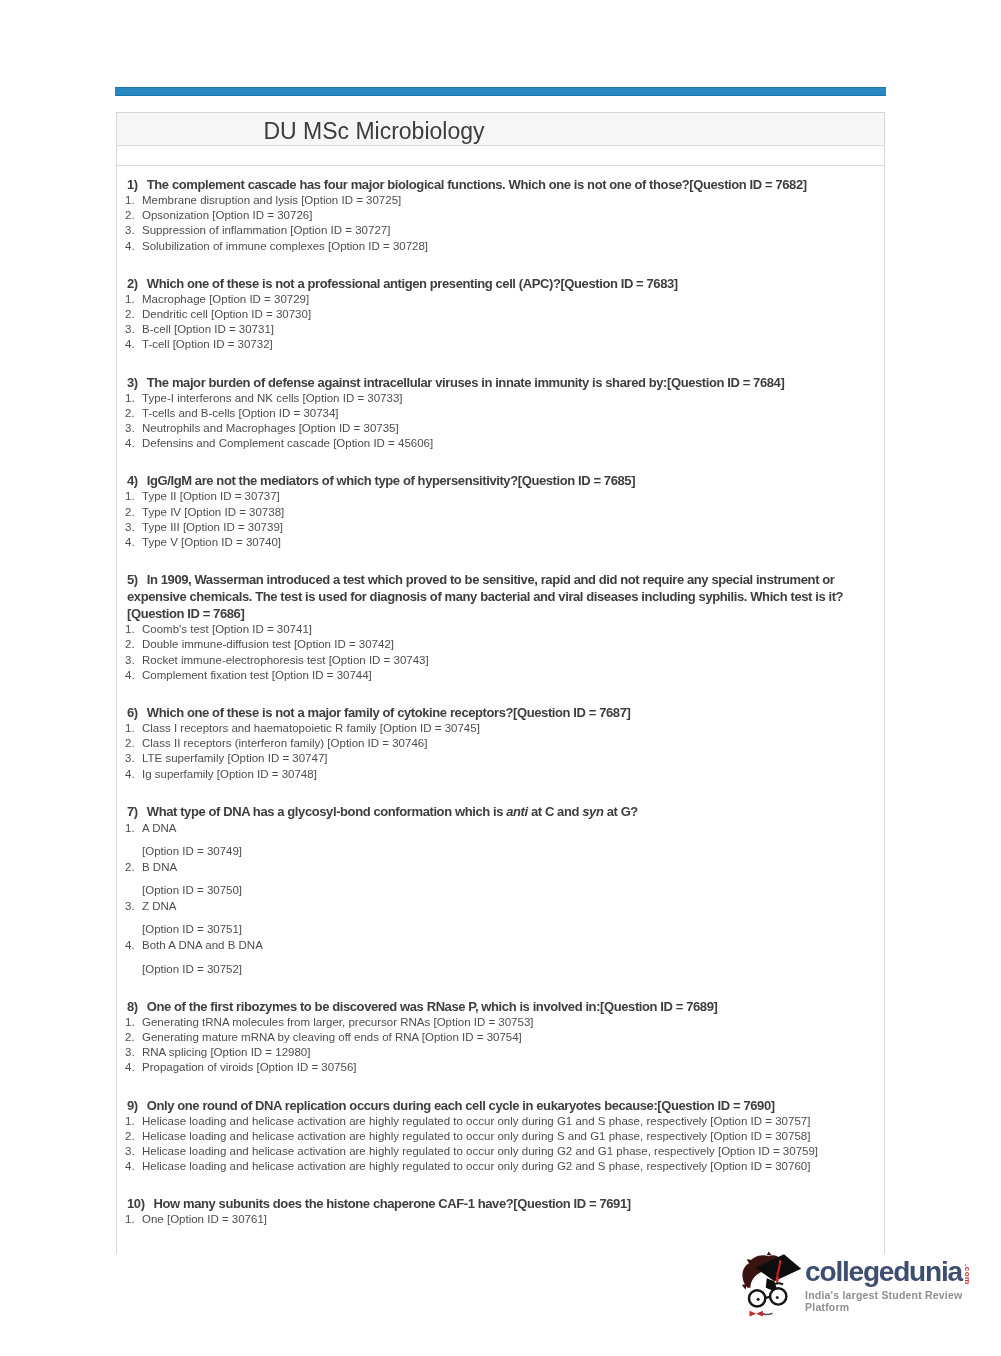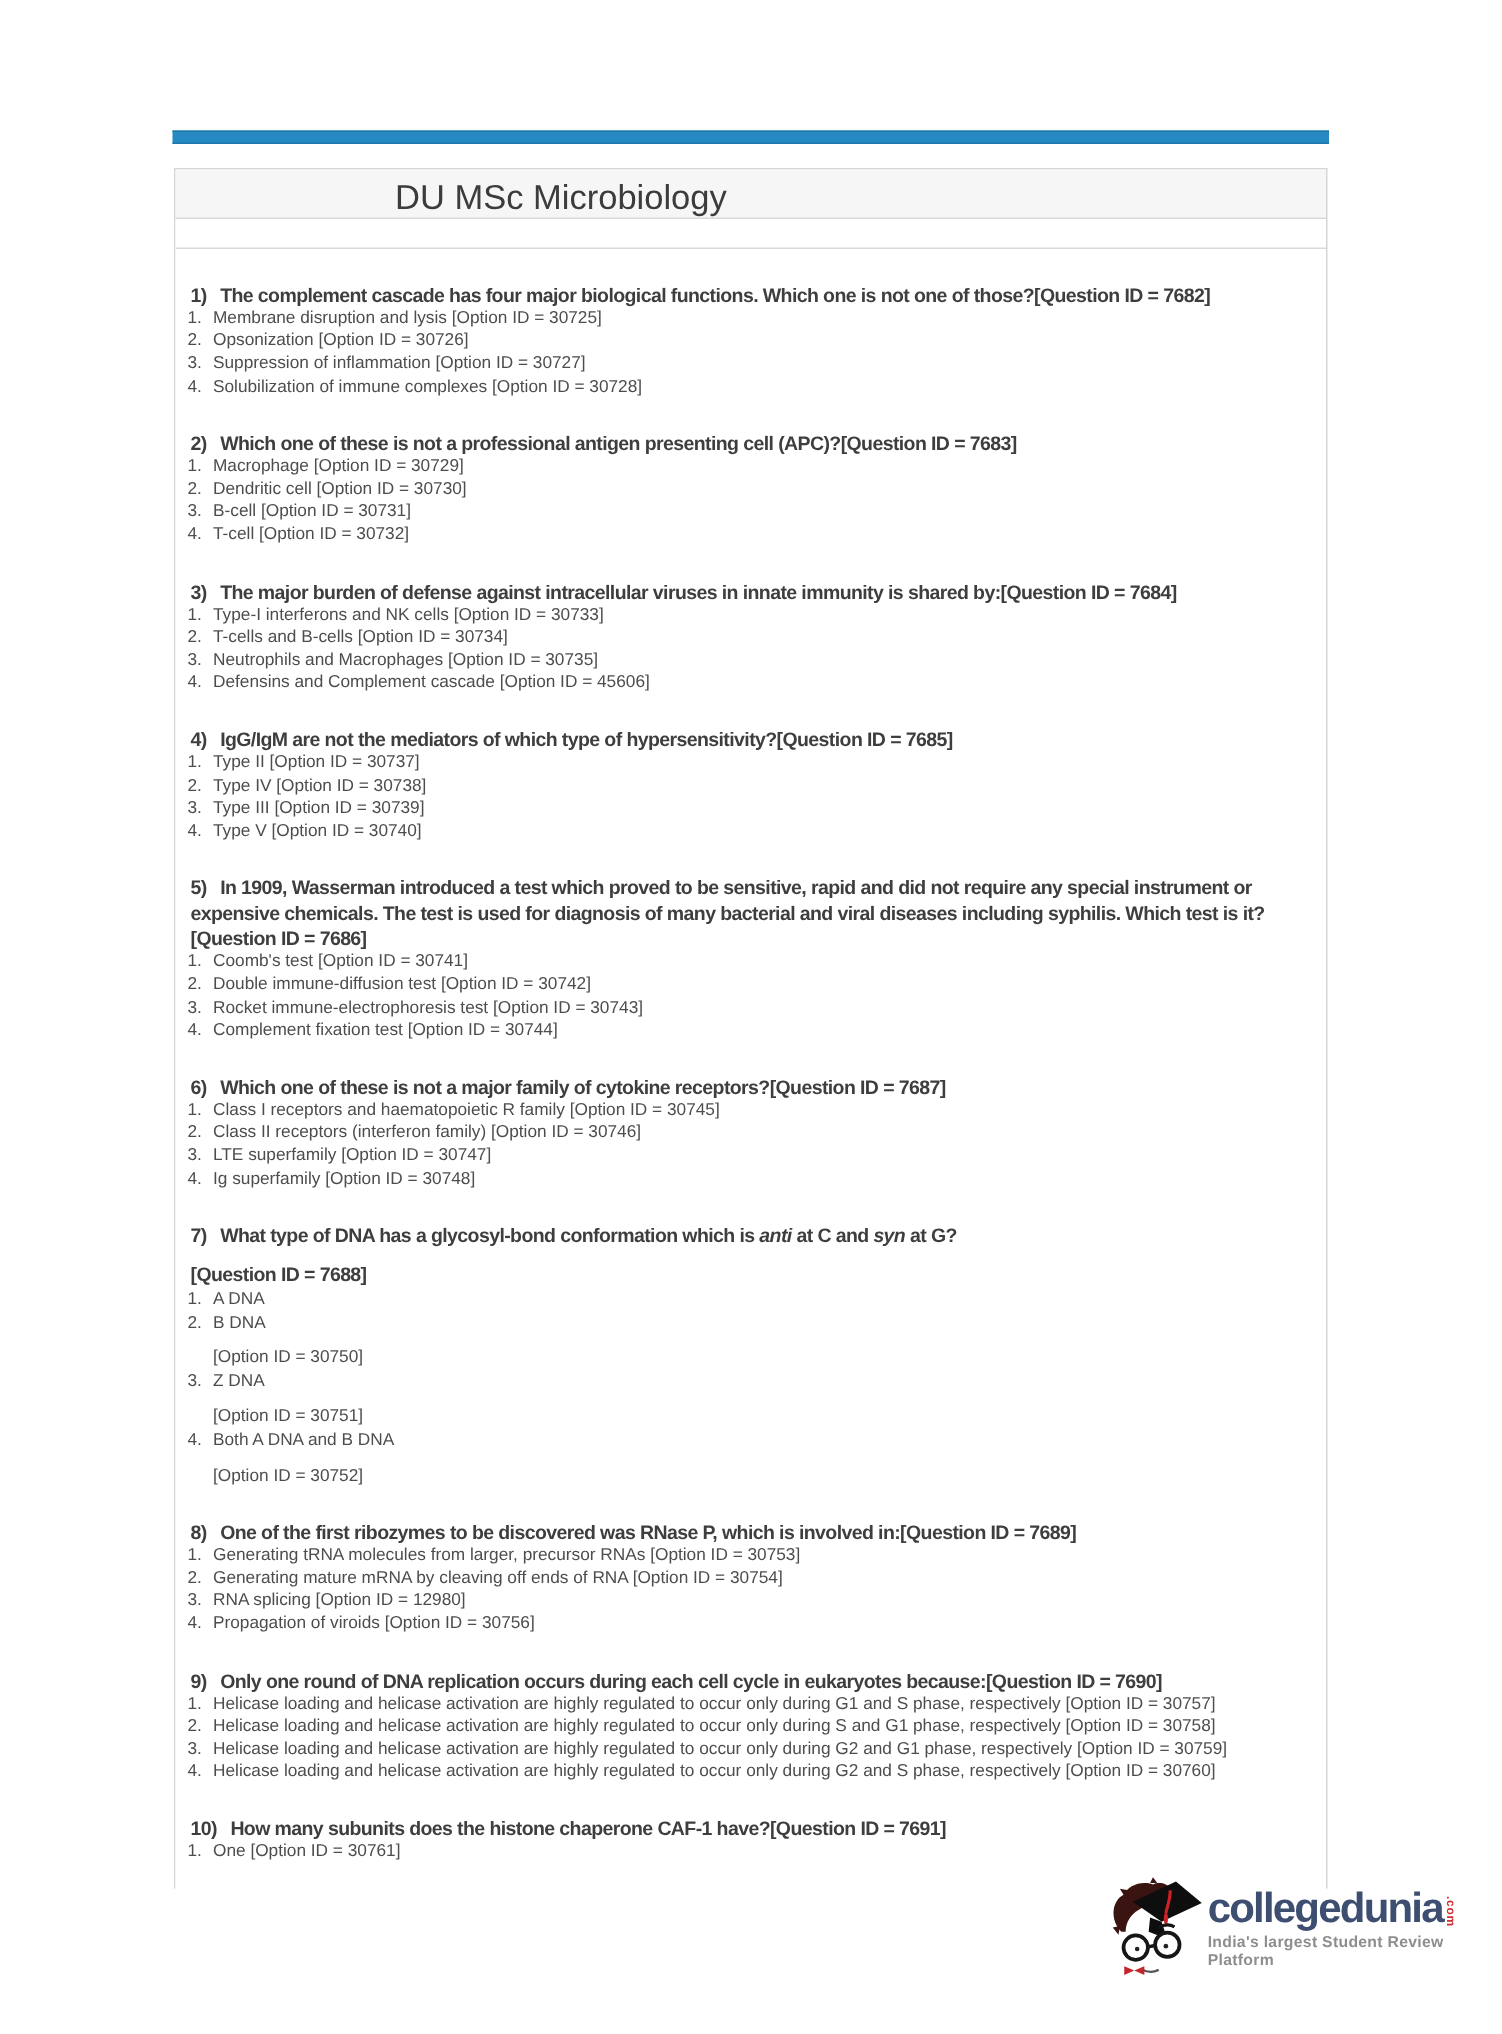--- a/index.html
+++ b/index.html
@@ -53,21 +53,21 @@
     padding-left: 13px;
     font-size: 13px;
     color: #454545;
   }
   .content {
     background: #ffffff;
     min-height: 1088px;
     padding: 10px 12px 16px 8px;
   }
   .question { margin-top: 21px; }
-  .question:first-child { margin-top: 12px; }
+  .question:first-child { margin-top: 0; }
   .q-head {
     font-size: 13px;
     line-height: 17px;
     font-weight: bold;
     color: #3e3e3e;
     letter-spacing: -0.4px;
     padding-left: 2px;
   }
   .q-num { margin-right: 9px; }
   .q-id { white-space: nowrap; }
@@ -264,26 +264,26 @@
               <span class="opt-text">LTE superfamily <span class="opt-id">[Option ID = 30747]</span></span>
             </p>
             <p class="opt">
               <span class="opt-num">4.</span>
               <span class="opt-text">Ig superfamily <span class="opt-id">[Option ID = 30748]</span></span>
             </p>
           </div>
         </div>
         <div class="question">
           <p class="q-head"><span class="q-num">7)</span><span class="q-text"><span>What type of DNA has a glycosyl-bond conformation which is </span><i>anti</i><span> at C and </span><i>syn</i><span> at G?</span></span></p>
-          <p class="q-idline">[Question ID = 7688]</p>
           <div class="opts split">
             <p class="opt">
               <span class="opt-num">1.</span>
               <span class="opt-text">A DNA</span>
             </p>
+            <p class="opt-id-line">[Option ID = 30749]</p>
             <p class="opt">
               <span class="opt-num">2.</span>
               <span class="opt-text">B DNA</span>
             </p>
             <p class="opt-id-line">[Option ID = 30750]</p>
             <p class="opt">
               <span class="opt-num">3.</span>
               <span class="opt-text">Z DNA</span>
             </p>
             <p class="opt-id-line">[Option ID = 30751]</p>

